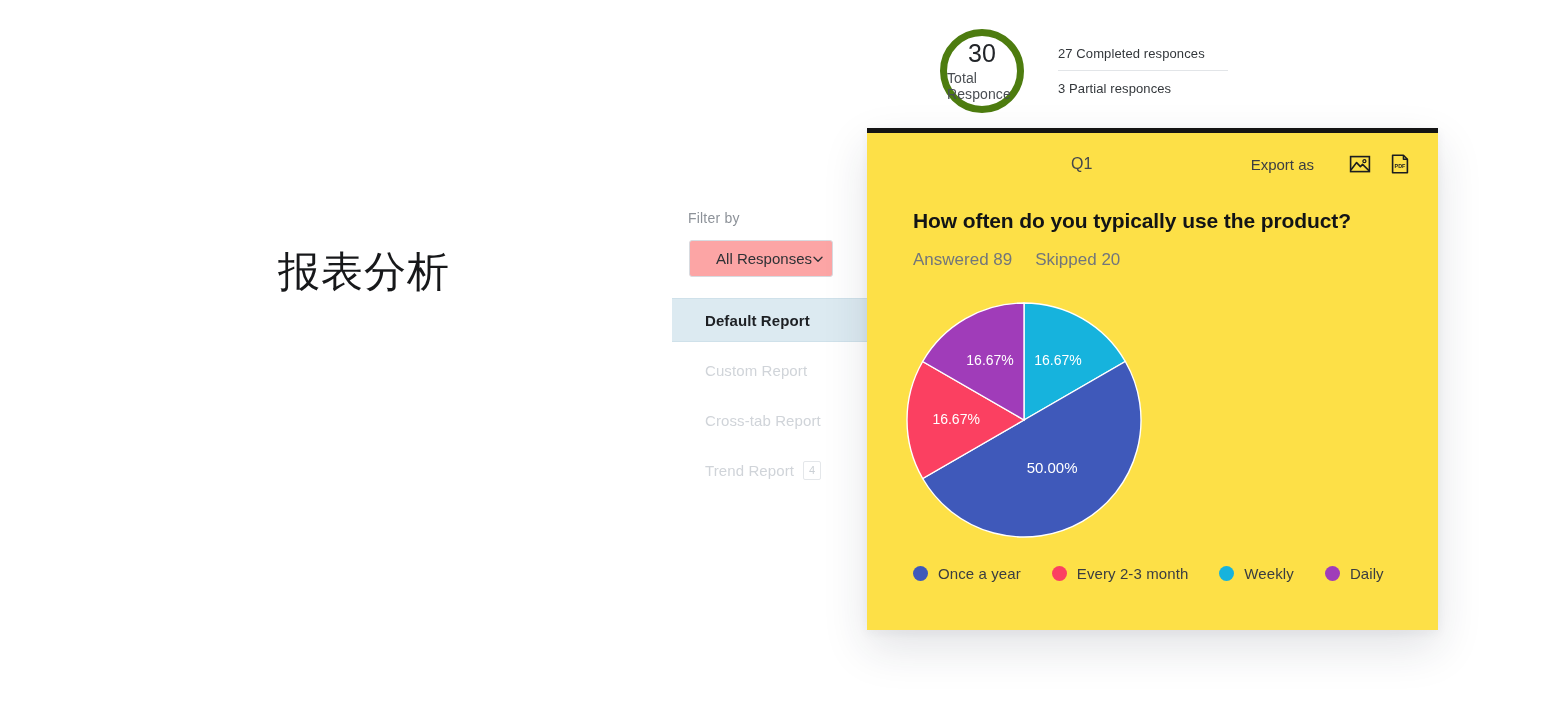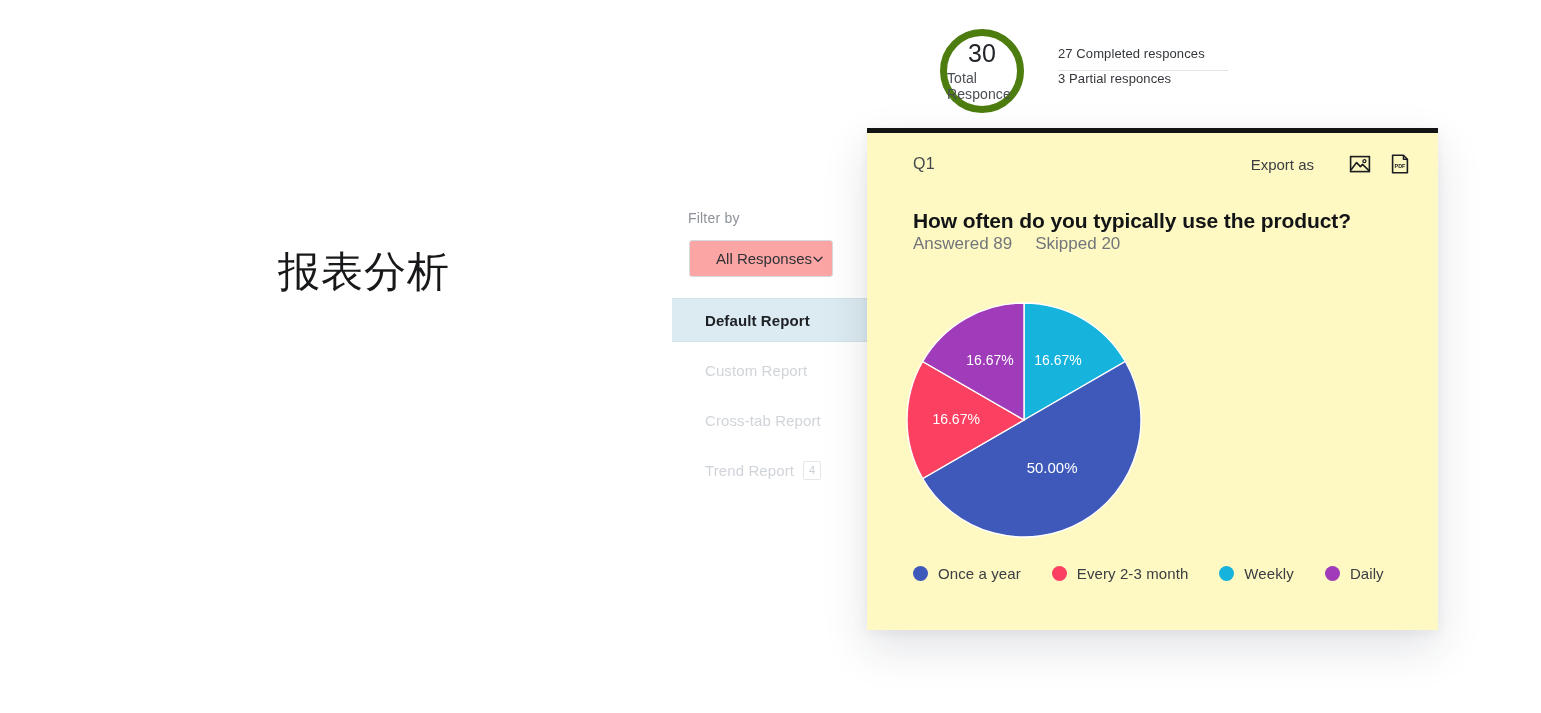--- a/index.html
+++ b/index.html
@@ -132,32 +132,33 @@
   .donut-num { font-size: 25px; color: #222529; line-height: 1; font-weight: 400; }
   .donut-cap { font-size: 14px; color: #4a4e53; margin-top: 4px; letter-spacing: 0.1px; }
 
   .summary-lines { position: absolute; left: 118px; top: 22px; width: 170px; }
   .summary-line {
     font-size: 13px;
     color: #33373b;
     padding-bottom: 9px;
     letter-spacing: 0.1px;
   }
-  .summary-line.ruled { border-bottom: 1px solid #e2e5e8; }
+  .summary-line.ruled { border-bottom: 1px solid #e2e5e8; margin-bottom: 10px; }
 
   
   .card {
     position: absolute;
     left: 867px;
     top: 128px;
     width: 571px;
     height: 502px;
-    background: #fef9c3;
+    background: #fde047;
     border-top: 5px solid #141414;
     box-shadow: 0 18px 42px rgba(32,38,60,0.13), 0 3px 10px rgba(32,38,60,0.05);
+    text-align: center;
   }
 
   .card-topbar {
     position: absolute;
     left: 0; top: 0;
     width: 100%;
     height: 62px;
     display: flex;
     align-items: center;
     padding: 0 27px 0 46px;
@@ -175,21 +176,21 @@
   .q-title {
     position: absolute;
     left: 46px; top: 76px;
     font-size: 21px;
     font-weight: 700;
     color: #121416;
     letter-spacing: -0.1px;
   }
   .q-stats {
     position: absolute;
-    left: 46px; top: 101px;
+    left: 46px; top: 117px;
     display: flex;
     gap: 23px;
     font-size: 17px;
     color: #72767b;
   }
 
   
   .pie-wrap {
     position: absolute;
     left: 39px; top: 169px;

